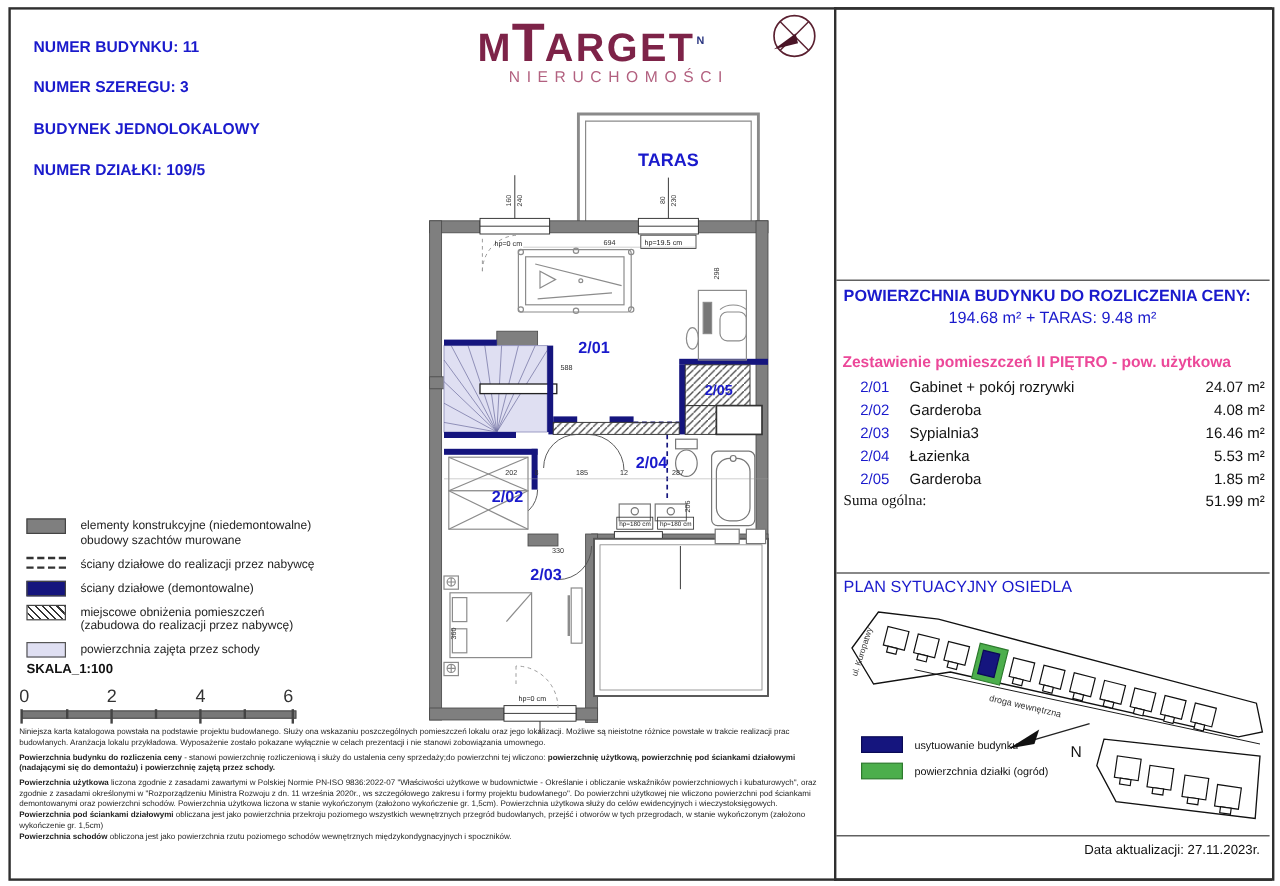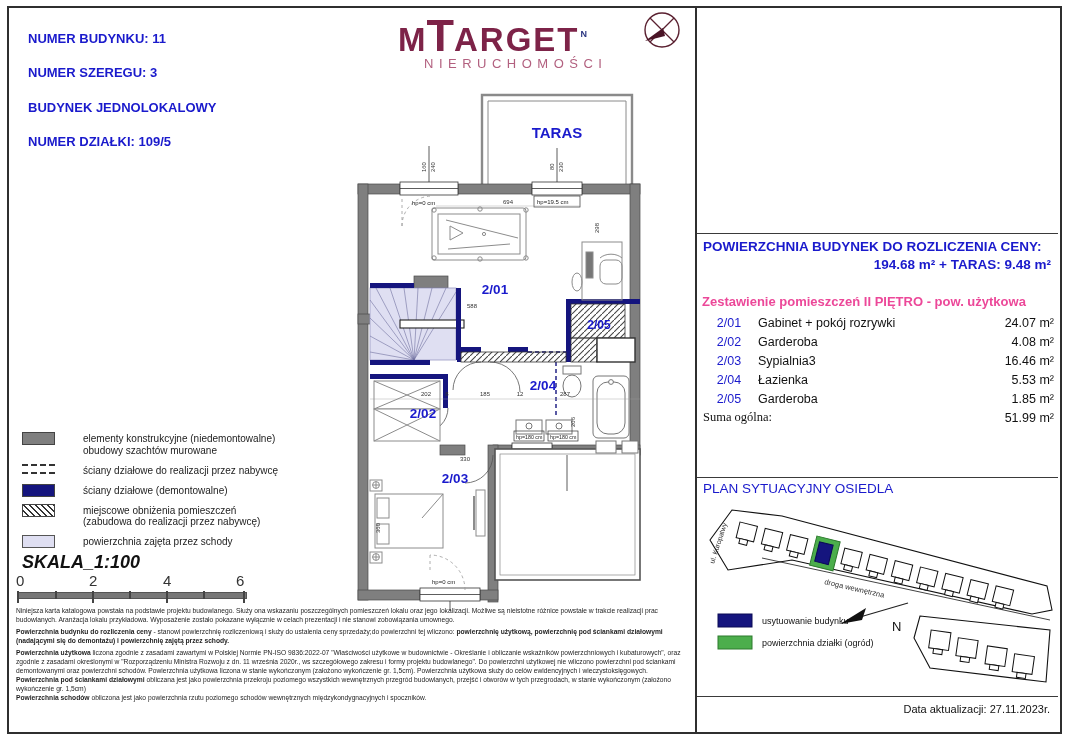--- a/index.html
+++ b/index.html
@@ -11,43 +11,43 @@
   .bldg-info{left:28px;top:13px;font-size:13px;font-weight:bold;color:#1a1acc;line-height:1.32;white-space:pre-line;}
   .logo{left:398px;top:16px;width:260px;color:#7d2348;}
   .logo-line{display:flex;align-items:baseline;}
   .logo-m{font-size:33px;font-weight:bold;text-transform:uppercase;letter-spacing:1px;}
   .logo-t{font-size:45px;font-weight:bold;line-height:0.9;}
   .logo-rest{font-size:33px;font-weight:bold;text-transform:uppercase;letter-spacing:2px;}
   .logo-mark{font-size:9px;font-weight:bold;color:#2a3580;margin-left:1px;position:relative;top:-14px;}
   .logo-sub{font-size:13px;letter-spacing:5.5px;color:#b2607f;margin:-3px 0 0 26px;}
   
   .legend{left:22px;top:432px;width:330px;font-size:10px;color:#222;}
-  .lg-row{display:flex;margin-bottom:7px;gap:16px;}
+  .lg-row{display:flex;margin-bottom:7px;}
   .lg-sw{width:33px;height:13px;margin-right:12px;flex:0 0 33px;border:1px solid #444;box-sizing:border-box;}
   .sw-gray{background:#7f7f7f;}
   .sw-navy{background:#15157e;}
   .sw-dash{border:none;height:13px;}
   .sw-dash div{border-top:2px dashed #333;height:6px;}
   .sw-hatch{background:repeating-linear-gradient(45deg,#fff 0 3px,#333 3px 4.3px);}
   .sw-lav{background:#dfdff2;border:1px solid #555;}
   .lg-lb{line-height:1.18;padding-top:1px;}
   
-  .skala{left:22px;top:552px;font-size:18px;font-weight:bold;color:#111;font-style:italic;}
+  .skala{left:22px;top:552px;font-size:11px;font-weight:bold;color:#111;}
   .scale-nums{left:14px;top:572px;width:240px;font-size:15px;color:#333;}
   .scale-nums span{position:absolute;top:0;}
   .scale-bar{left:18px;top:592px;width:227px;height:5px;background:#777;border:1px solid #555;}
   .tick{position:absolute;top:591px;width:2px;height:12px;background:#444;}
   .tick.minor{height:8px;}
   
   .fineprint{left:16px;top:607px;width:672px;font-size:6.7px;line-height:1.32;color:#1e1e1e;}
   .fineprint p{margin:0 0 3.5px 0;}
   
   .hline{position:absolute;left:697px;width:361px;border-top:1.6px solid #3a3a3a;}
   .price-title{left:703px;top:239px;width:350px;font-size:13.5px;font-weight:bold;color:#1a1acc;}
-  .price-value{left:703px;top:257px;width:348px;font-size:13.5px;font-weight:bold;color:#1a1acc;text-align:right;}
+  .price-value{left:703px;top:257px;width:348px;font-size:13.5px;font-weight:normal;color:#1a1acc;text-align:center;}
   .list-title{left:702px;top:294px;width:352px;font-size:13px;font-weight:bold;color:#ec4899;}
   .room-table{left:700px;top:313px;width:354px;font-size:12.5px;color:#111;}
   .room-row{display:grid;grid-template-columns:58px 1fr 82px;height:19px;align-items:center;}
   .rr-no{color:#1a1acc;text-align:center;}
   .rr-area{text-align:right;font-weight:normal;}
   .total-row{display:grid;grid-template-columns:140px 1fr;height:19px;align-items:center;}
   .tt-val{text-align:right;}
   .siteplan-title{left:703px;top:481px;font-size:13.5px;font-weight:normal;color:#1a1acc;}
   .date-box{left:700px;top:703px;width:350px;font-size:11px;color:#111;text-align:right;}
   svg text{font-family:"Liberation Sans",sans-serif;}
@@ -353,21 +353,21 @@
   <p><b>Powierzchnia budynku do rozliczenia ceny</b><span> - stanowi powierzchnię rozliczeniową i służy do ustalenia ceny sprzedaży;do powierzchni tej wliczono: </span><b>powierzchnię użytkową, powierzchnię pod ściankami działowymi (nadającymi się do demontażu) i powierzchnię zajętą przez schody.</b><span></span></p>
   <p style="margin-bottom:0;"><b>Powierzchnia użytkowa</b><span> liczona zgodnie z zasadami zawartymi w Polskiej Normie PN-ISO 9836:2022-07 "Właściwości użytkowe w budownictwie - Określanie i obliczanie wskaźników powierzchniowych i kubaturowych", oraz zgodnie z zasadami określonymi w "Rozporządzeniu Ministra Rozwoju z dn. 11 września 2020r., ws szczegółowego zakresu i formy projektu budowlanego". Do powierzchni użytkowej nie wliczono powierzchni pod ściankami demontowanymi oraz powierzchni schodów. Powierzchnia użytkowa liczona w stanie wykończonym (założono wykończenie gr. 1,5cm). Powierzchnia użytkowa służy do celów ewidencyjnych i wieczystoksięgowych.</span></p>
   <p style="margin-bottom:0;"><b>Powierzchnia pod ściankami działowymi</b><span> obliczana jest jako powierzchnia przekroju poziomego wszystkich wewnętrznych przegród budowlanych, przejść i otworów w tych przegrodach, w stanie wykończonym (założono wykończenie gr. 1,5cm)</span></p>
   <p><b>Powierzchnia schodów</b><span> obliczona jest jako powierzchnia rzutu poziomego schodów wewnętrznych międzykondygnacyjnych i spoczników.</span></p>
 </div>
 
 <div class="hline" style="top:233px;"></div>
 <div class="hline" style="top:477px;"></div>
 <div class="hline" style="top:696px;"></div>
 
-<div class="abs price-title">POWIERZCHNIA BUDYNEK DO ROZLICZENIA CENY:</div>
+<div class="abs price-title">POWIERZCHNIA BUDYNKU DO ROZLICZENIA CENY:</div>
 <div class="abs price-value">194.68 m² + TARAS: 9.48 m²</div>
 
 <div class="abs list-title">Zestawienie pomieszczeń II PIĘTRO - pow. użytkowa</div>
 <div class="abs room-table">
   <div class="room-row">
     <div class="rr-no">2/01</div>
     <div class="rr-nm">Gabinet + pokój rozrywki</div>
     <div class="rr-area">24.07 m²</div>
   </div>
   <div class="room-row">

